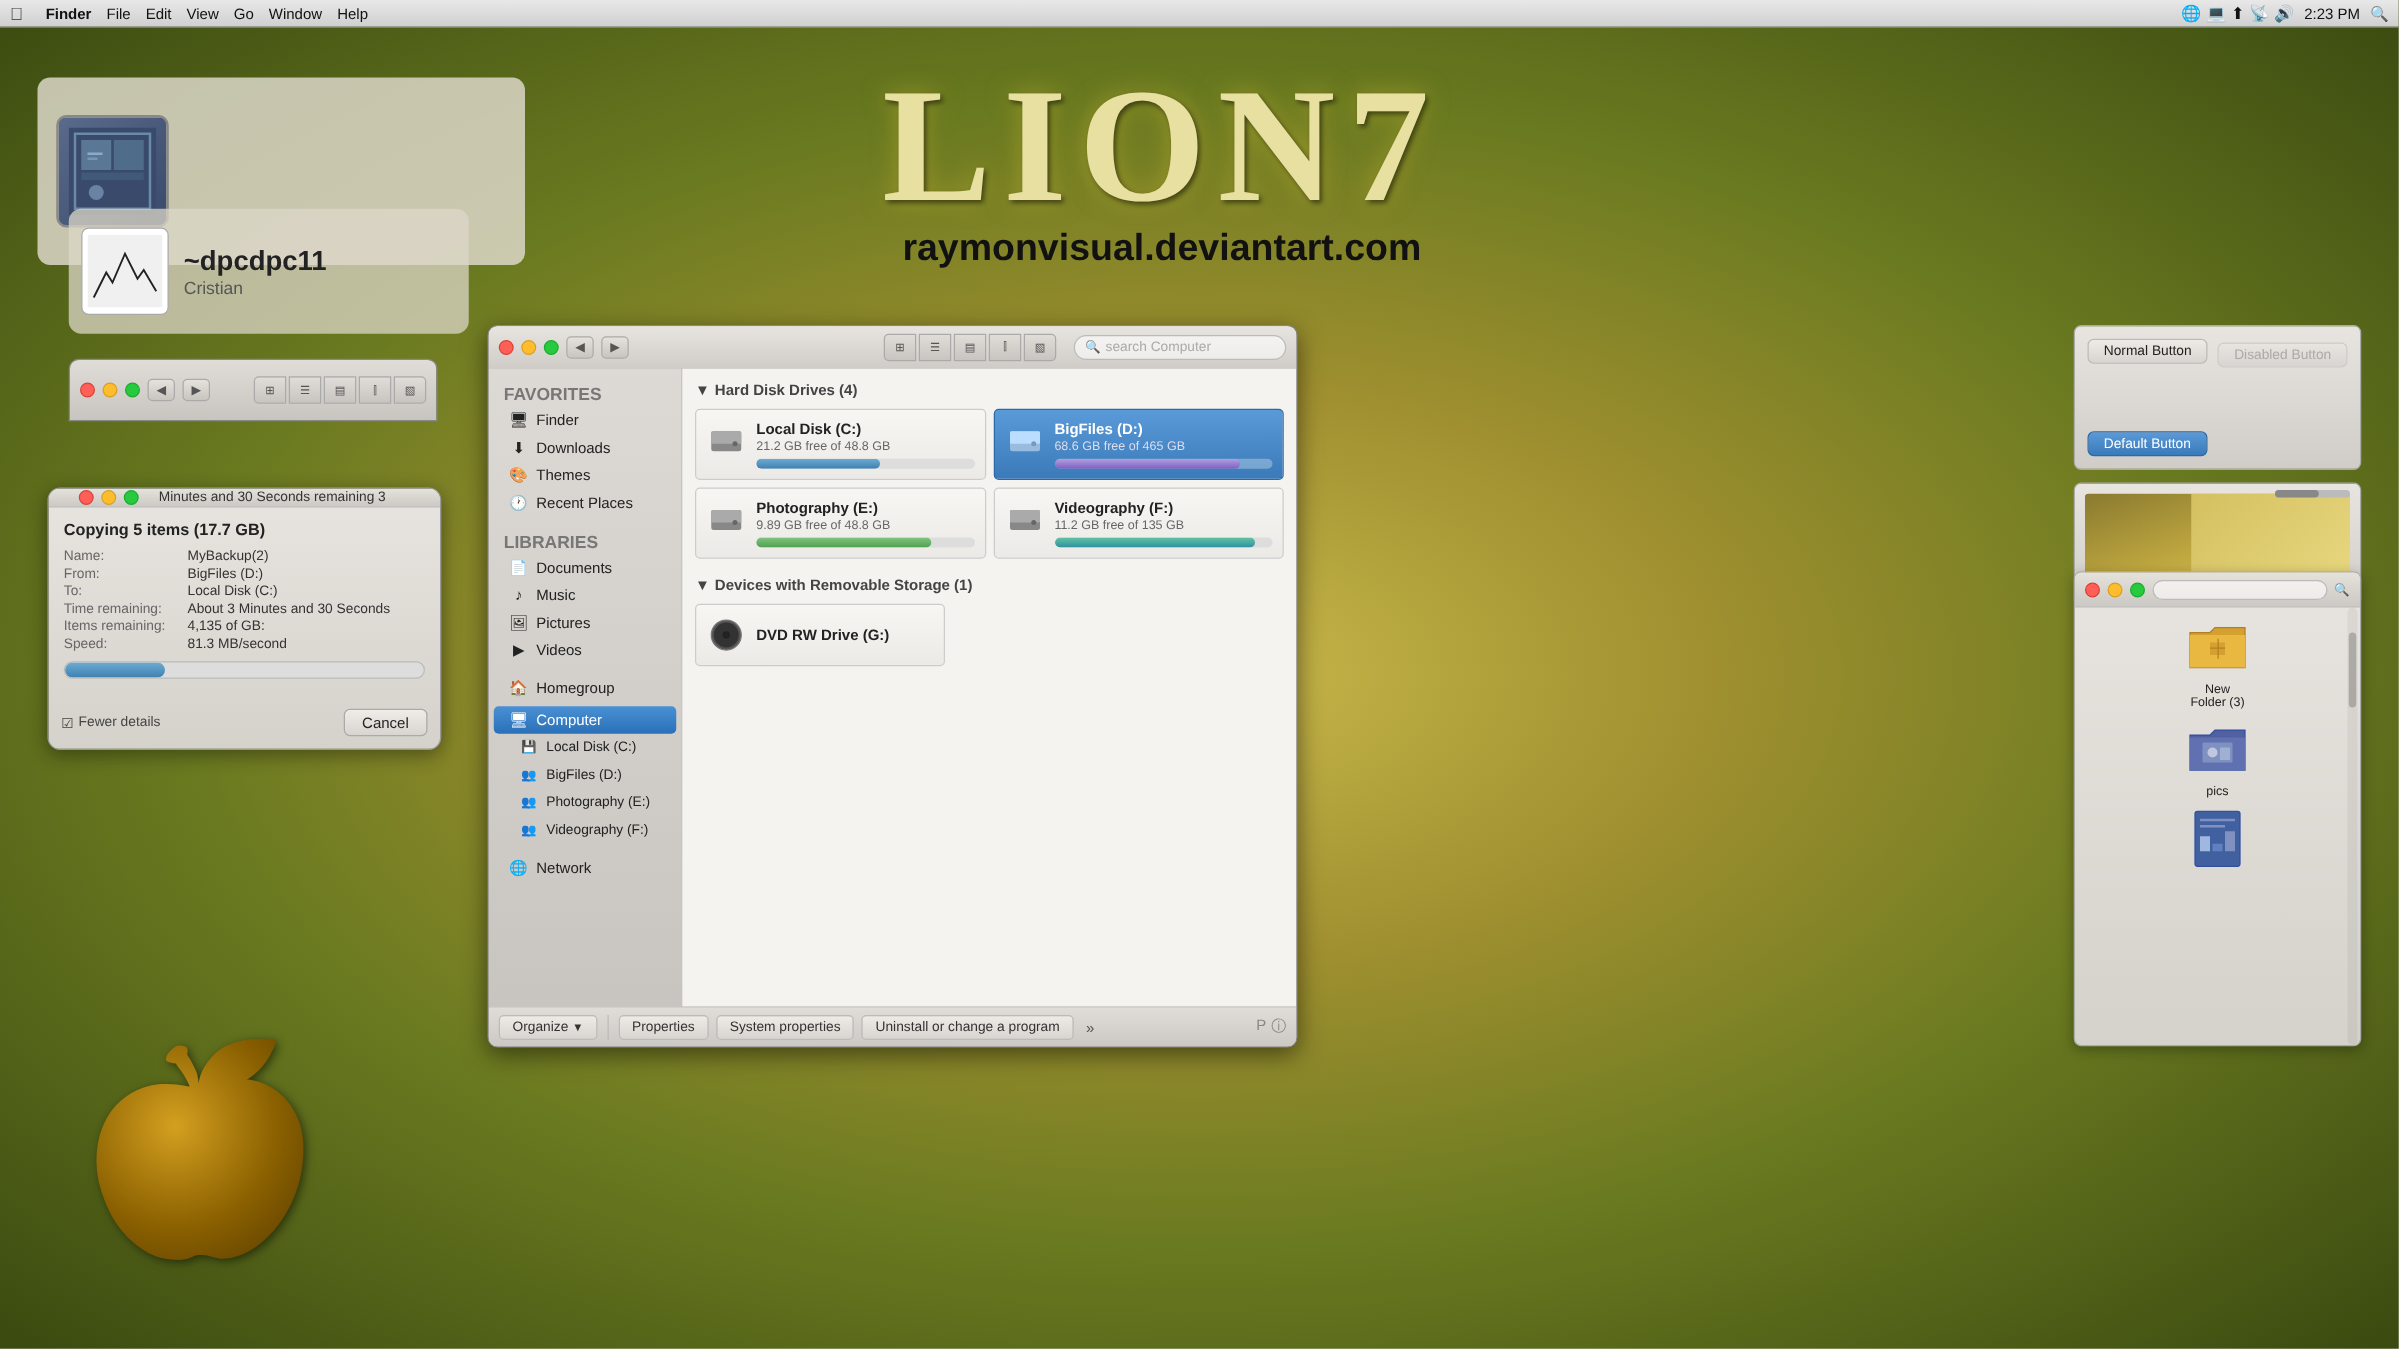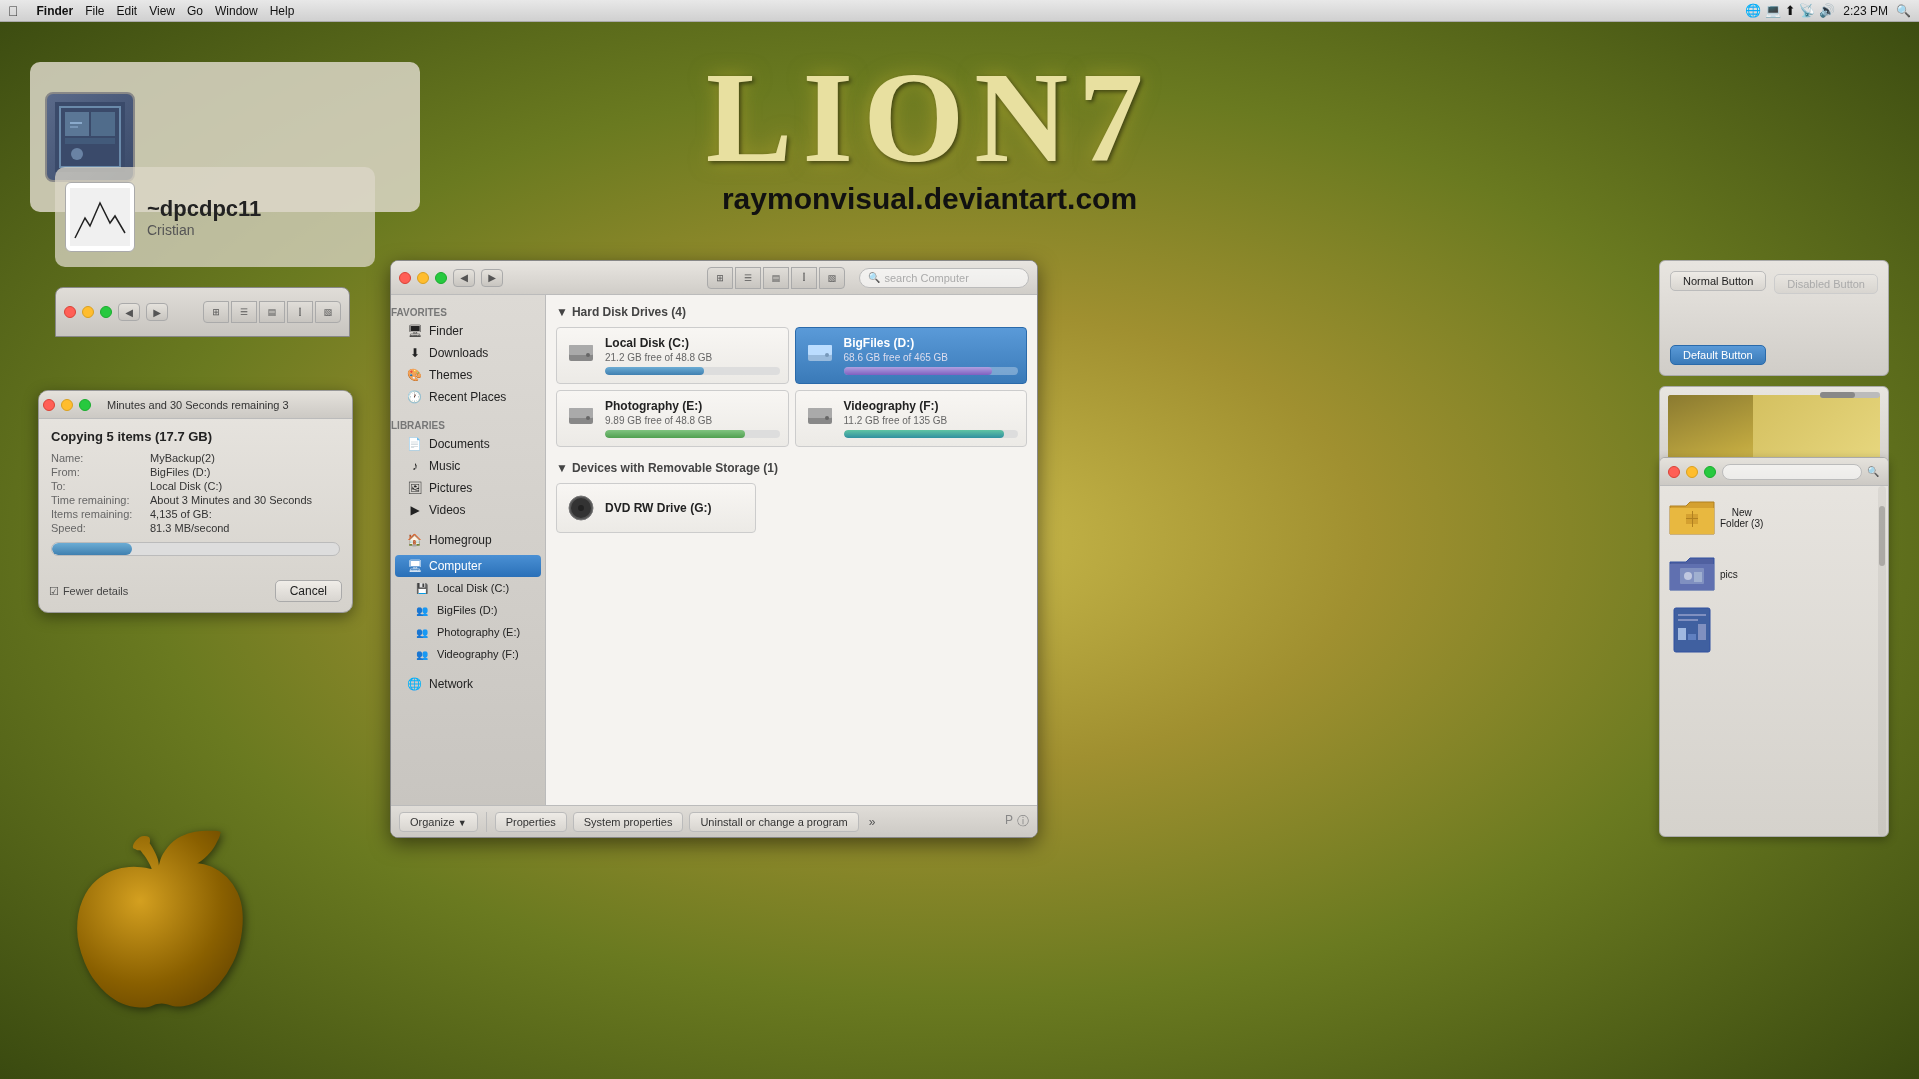--- a/index.html
+++ b/index.html
@@ -179,25 +179,25 @@
       top: 368px;
       left: 38px;
       width: 315px;
       background: linear-gradient(to bottom, #e8e5e0, #d5d2cc);
       border-radius: 10px;
       border: 1px solid #999;
       box-shadow: 0 4px 15px rgba(0,0,0,0.4);
       overflow: hidden;
     }
     .copy-dialog-titlebar {
-      height: 28px;
+      height: 15px;
       background: linear-gradient(to bottom, #e5e2dc, #ccc9c4);
       display: flex;
       align-items: center;
-      padding: 0 4px;
+      padding: 0 24px;
       gap: 6px;
       border-bottom: 1px solid #bbb;
     }
     .copy-dialog-title {
       font-size: 11px;
       color: #333;
       margin-left: 10px;
       font-weight: 500;
     }
     .copy-dialog-body {
@@ -348,24 +348,24 @@
       height: 510px;
     }
     .finder-sidebar {
       width: 155px;
       background: linear-gradient(to bottom, #dddad5, #c8c5c0);
       border-right: 1px solid #bbb;
       padding: 8px 0;
       overflow-y: auto;
     }
     .sidebar-section-label {
-      font-size: 10px;
+      font-size: 14px;
       font-weight: bold;
       color: #777;
-      padding: 4px 8px 2px 0;
+      padding: 4px 8px 2px 12px;
       text-transform: uppercase;
     }
     .sidebar-item {
       display: flex;
       align-items: center;
       padding: 3px 8px 3px 12px;
       font-size: 12px;
       color: #222;
       gap: 6px;
       cursor: pointer;
@@ -636,21 +636,21 @@
       font-size: 10px;
     }
     .file-panel-body {
       padding: 8px;
       display: flex;
       flex-direction: column;
       gap: 8px;
     }
     .file-item {
       display: flex;
-      flex-direction: row;
+      flex-direction: column;
       align-items: center;
       gap: 4px;
     }
     .file-label {
       font-size: 10px;
       color: #222;
       text-align: center;
     }
     .file-panel-scrollbar {
       position: absolute;

